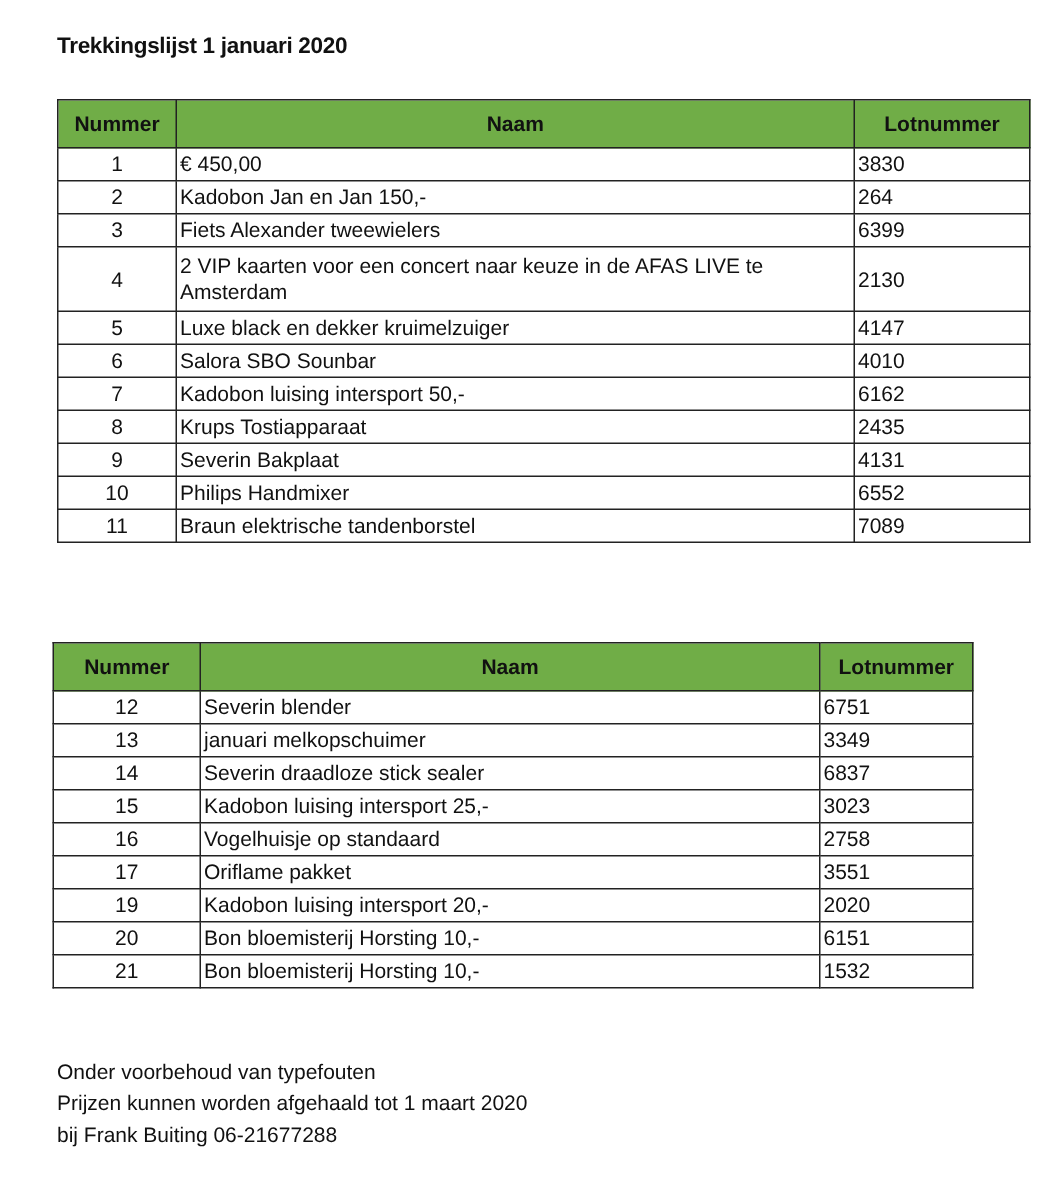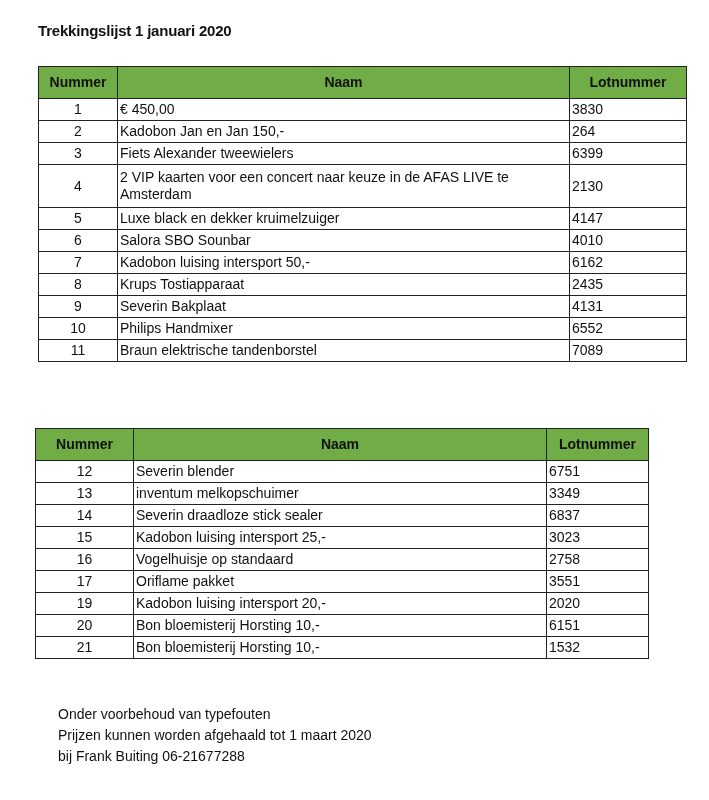--- a/index.html
+++ b/index.html
@@ -30,21 +30,21 @@
   #t1 col.num { width: 79px; }
   #t1 col.name { width: 452px; }
   #t1 col.lot { width: 117px; }
   #t2 { left: 35px; top: 428px; width: 613px; border: 1.5px solid #222; }
   #t2 col.num { width: 98px; }
   #t2 col.name { width: 413px; }
   #t2 col.lot { width: 102px; }
   .tall td { height: 42px; }
   .footer {
     position: absolute; left: 38px; top: 704px;
-    font-size: 14px; line-height: 21px; margin-left: 20px;
+    font-size: 14px; line-height: 21px;
   }
 </style>
 </head>
 <body>
 
 <div class="title">Trekkingslijst 1 januari 2020</div>
 
 <table id="t1">
   <colgroup>
       <col class="num">
@@ -131,21 +131,21 @@
     </tr>
   </thead>
   <tbody id="t2-body">
       <tr>
         <td class="c-num">12</td>
         <td class="c-name">Severin blender</td>
         <td class="c-lot">6751</td>
       </tr>
       <tr>
         <td class="c-num">13</td>
-        <td class="c-name">inventum melkopschuimer</td>
+        <td class="c-name">januari melkopschuimer</td>
         <td class="c-lot">3349</td>
       </tr>
       <tr>
         <td class="c-num">14</td>
         <td class="c-name">Severin draadloze stick sealer</td>
         <td class="c-lot">6837</td>
       </tr>
       <tr>
         <td class="c-num">15</td>
         <td class="c-name">Kadobon luising intersport 25,-</td>

